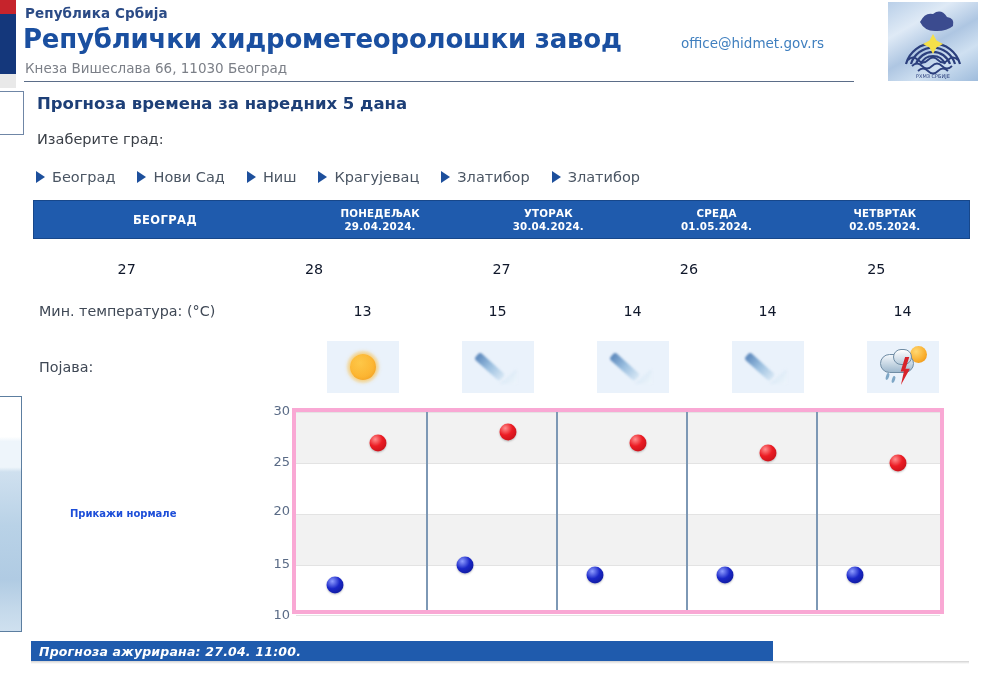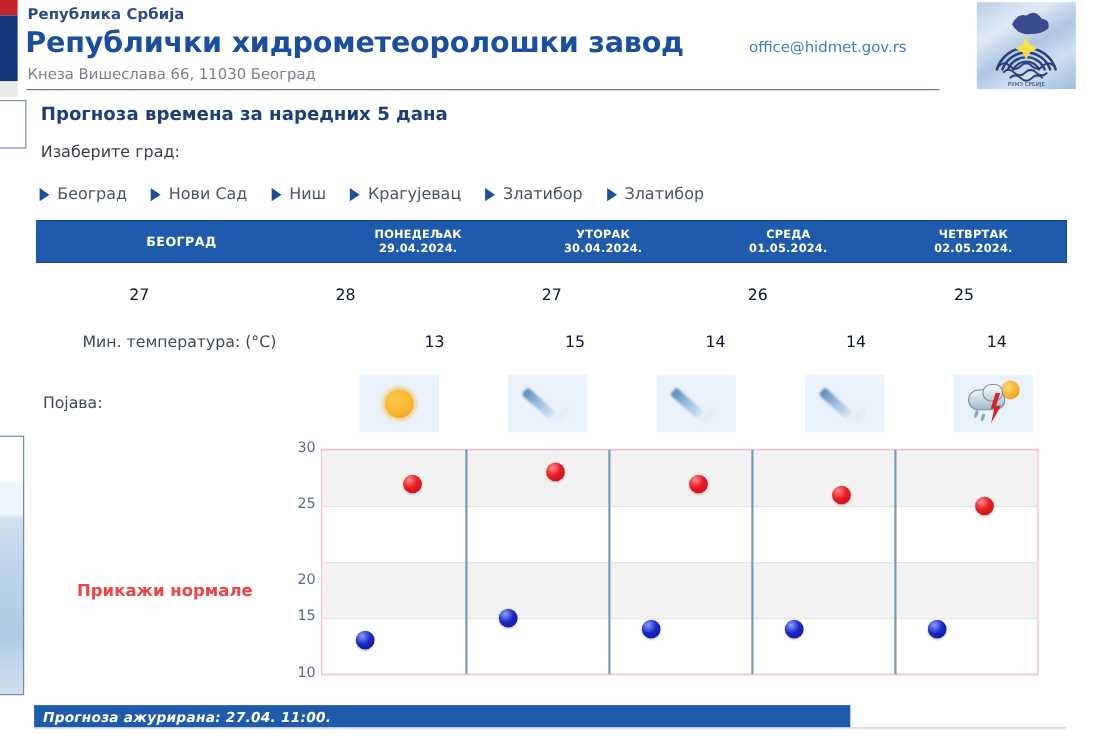--- a/index.html
+++ b/index.html
@@ -45,21 +45,21 @@
   
   .table{position:absolute;left:33px;top:200px;width:937px;}
   .thead{display:flex;background:#1f5bad;border:1px solid #17478a;height:37px;align-items:center;}
   .thead .c0{width:262px;text-align:center;color:#fff;font-size:11.5px;font-weight:bold;letter-spacing:.4px;}
   .thead .cd{flex:1;text-align:center;color:#fff;font-size:10.3px;font-weight:bold;line-height:12.6px;letter-spacing:.2px;}
 
   .trow{display:flex;align-items:center;}
   .trow .c0{width:262px;padding-left:6px;box-sizing:border-box;font-size:14.3px;color:#3f4855;}
   .trow .cd{flex:1;text-align:center;font-size:14.3px;color:#0f172a;}
   .r-max{height:44px;margin-top:8px;}
-  .r-min{height:40px;margin-left:36px;}
+  .r-min{height:40px;}
   .r-pheno{height:60px;margin-top:6px;}
 
   .icon-cell{flex:1;display:flex;justify-content:center;align-items:center;}
   .icon-box{width:72px;height:52px;background:#eaf2fb;display:flex;justify-content:center;align-items:center;position:relative;}
 
   
   .ic-sun{width:26px;height:26px;border-radius:50%;
     background:radial-gradient(circle at 38% 34%,#ffd257 0%,#fcae2a 55%,#e8870f 100%);
     box-shadow:0 0 4px 2px rgba(250,180,40,.45);position:relative;}
   .ic-sun:before{content:"";position:absolute;left:-4px;top:-4px;right:-4px;bottom:-4px;border-radius:50%;
@@ -81,24 +81,24 @@
   .ic-storm .c1{position:absolute;left:3px;top:9px;width:34px;height:19px;border-radius:10px;
     background:linear-gradient(180deg,#f3f7fb 0%,#9fb9ce 100%);border:1px solid #6f8ca4;box-sizing:border-box;}
   .ic-storm .c2{position:absolute;left:16px;top:4px;width:19px;height:16px;border-radius:9px;
     background:linear-gradient(180deg,#ffffff 0%,#b9cddd 100%);border:1px solid #6f8ca4;box-sizing:border-box;}
   .ic-storm .bolt{position:absolute;left:22px;top:12px;width:12px;height:28px;background:#d8232a;
     clip-path:polygon(55% 0,18% 52%,45% 52%,20% 100%,95% 42%,58% 42%,90% 0);}
   .ic-storm .d1{position:absolute;left:9px;top:28px;width:3px;height:7px;border-radius:50% 50% 60% 60%;background:#7fa7c6;transform:rotate(18deg);}
   .ic-storm .d2{position:absolute;left:15px;top:31px;width:3px;height:7px;border-radius:50% 50% 60% 60%;background:#7fa7c6;transform:rotate(18deg);}
 
   
-  .chart-label{position:absolute;left:70px;top:528px;font-size:15px;font-weight:bold;color:#ef4444;}
+  .chart-label{position:absolute;left:70px;top:508px;font-size:10px;font-weight:bold;color:#1d4ed8;}
 
   .chart{position:absolute;left:292px;top:408px;width:652px;height:206px;
-    border:1px solid #f9a8d4;box-sizing:border-box;background:#ffffff;}
+    border:4px solid #f9a8d4;box-sizing:border-box;background:#ffffff;}
   .band{position:absolute;left:0;width:100%;background:#f2f2f2;}
   .gline{position:absolute;left:0;width:100%;height:1px;background:#e3e3e3;}
   .vsep{position:absolute;top:0;height:100%;width:2px;background:#7d98b5;}
   .ytick{position:absolute;left:-34px;width:28px;text-align:right;font-size:13px;color:#5a6b86;transform:translateY(-9px);}
 
   .dot{position:absolute;width:17px;height:17px;border-radius:50%;transform:translate(-50%,-50%);}
   .dot.max{background:radial-gradient(circle at 34% 28%,#ff8e8e 0%,#ec1c24 42%,#b50d16 100%);
            box-shadow:0 1px 2px rgba(0,0,0,.25);}
   .dot.min{background:radial-gradient(circle at 34% 28%,#8f9dff 0%,#1a27c8 45%,#0b1486 100%);
            box-shadow:0 1px 2px rgba(0,0,0,.25);}
@@ -270,21 +270,21 @@
 
 <div class="chart-label">Прикажи нормале</div>
 <div class="chart" id="chart">
     <div class="band" style="top: 0px; height: 51px;"></div>
     <div class="band" style="top: 102px; height: 51px;"></div>
     <div class="gline" style="top: 0px;"></div>
     <div class="ytick" style="top: 0px;">30</div>
     <div class="gline" style="top: 51px;"></div>
     <div class="ytick" style="top: 51px;">25</div>
     <div class="gline" style="top: 102px;"></div>
-    <div class="ytick" style="top: 120px; text-align: right;">20</div>
+    <div class="ytick" style="top: 100px; text-align: right;">20</div>
     <div class="gline" style="top: 153px;"></div>
     <div class="ytick" style="top: 153px;">15</div>
     <div class="gline" style="top: 203px;"></div>
     <div class="ytick" style="top: 204px;">10</div>
     <div class="vsep" style="left: 130px;"></div>
     <div class="vsep" style="left: 260px;"></div>
     <div class="vsep" style="left: 390px;"></div>
     <div class="vsep" style="left: 520px;"></div>
     <div class="dot max" title="27" style="left: 81.9px; top: 30.6px;"></div>
     <div class="dot max" title="28" style="left: 211.9px; top: 20.4px;"></div>

